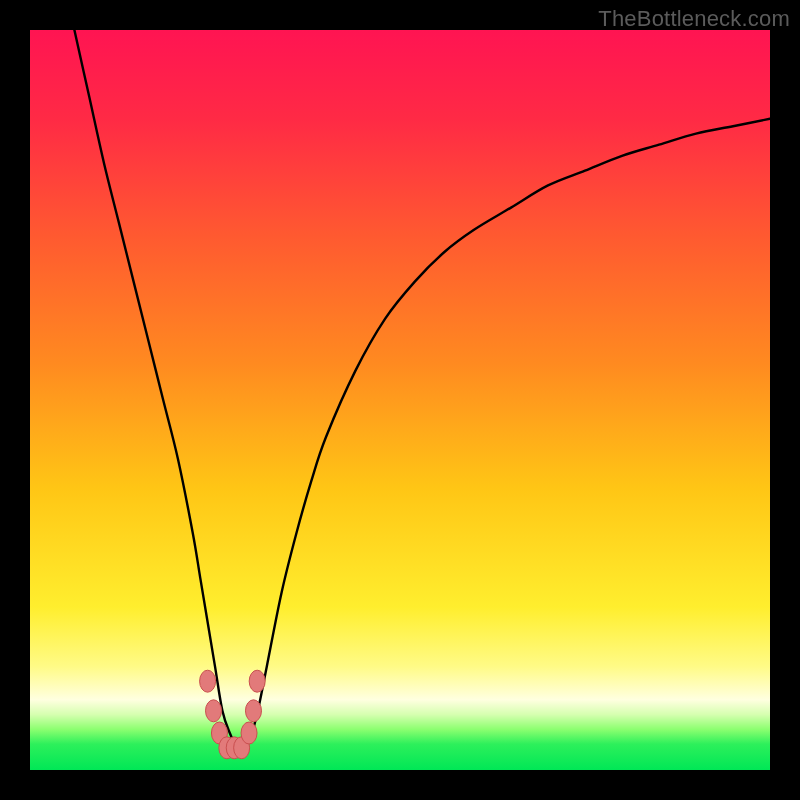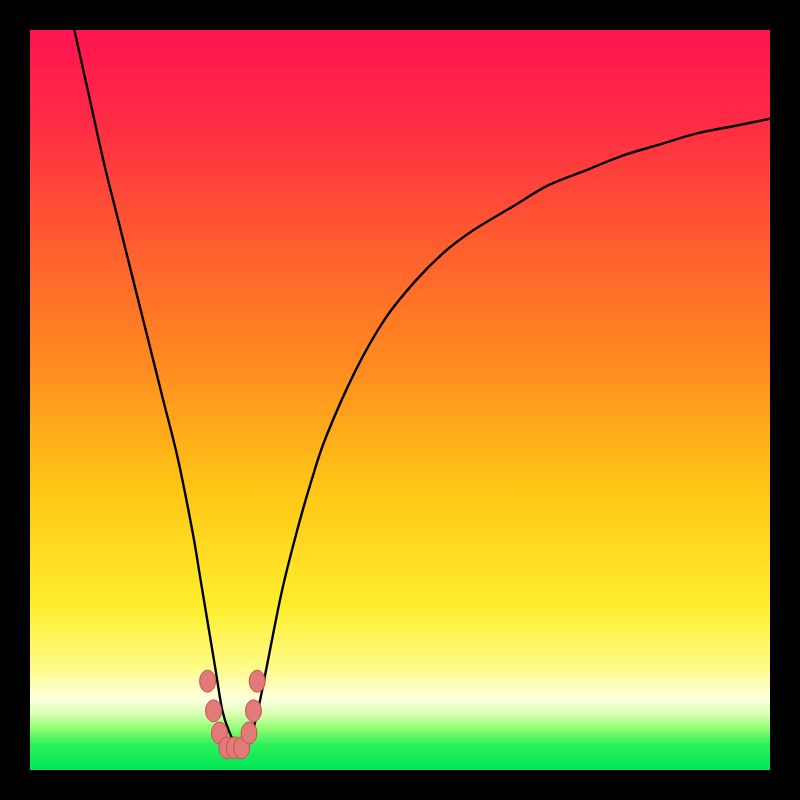--- a/index.html
+++ b/index.html
@@ -33,20 +33,21 @@
     font-size: 22px;
     font-weight: 500;
     letter-spacing: 0.2px;
     user-select: none;
   }
 </style>
 </head>
 <body>
 
 <div class="frame">
+  <div class="watermark">TheBottleneck.com</div>
   <div class="plot">
     <svg id="chart-svg" width="740" height="740" viewBox="0 0 740 740" preserveAspectRatio="none">
       <defs>
         <linearGradient id="bg-grad" x1="0" y1="0" x2="0" y2="1">
             <stop offset="0%" stop-color="#ff1452"></stop>
             <stop offset="12%" stop-color="#ff2a45"></stop>
             <stop offset="28.000000000000004%" stop-color="#ff5a30"></stop>
             <stop offset="45%" stop-color="#ff8a20"></stop>
             <stop offset="62%" stop-color="#ffc615"></stop>
             <stop offset="78%" stop-color="#ffee2e"></stop>

